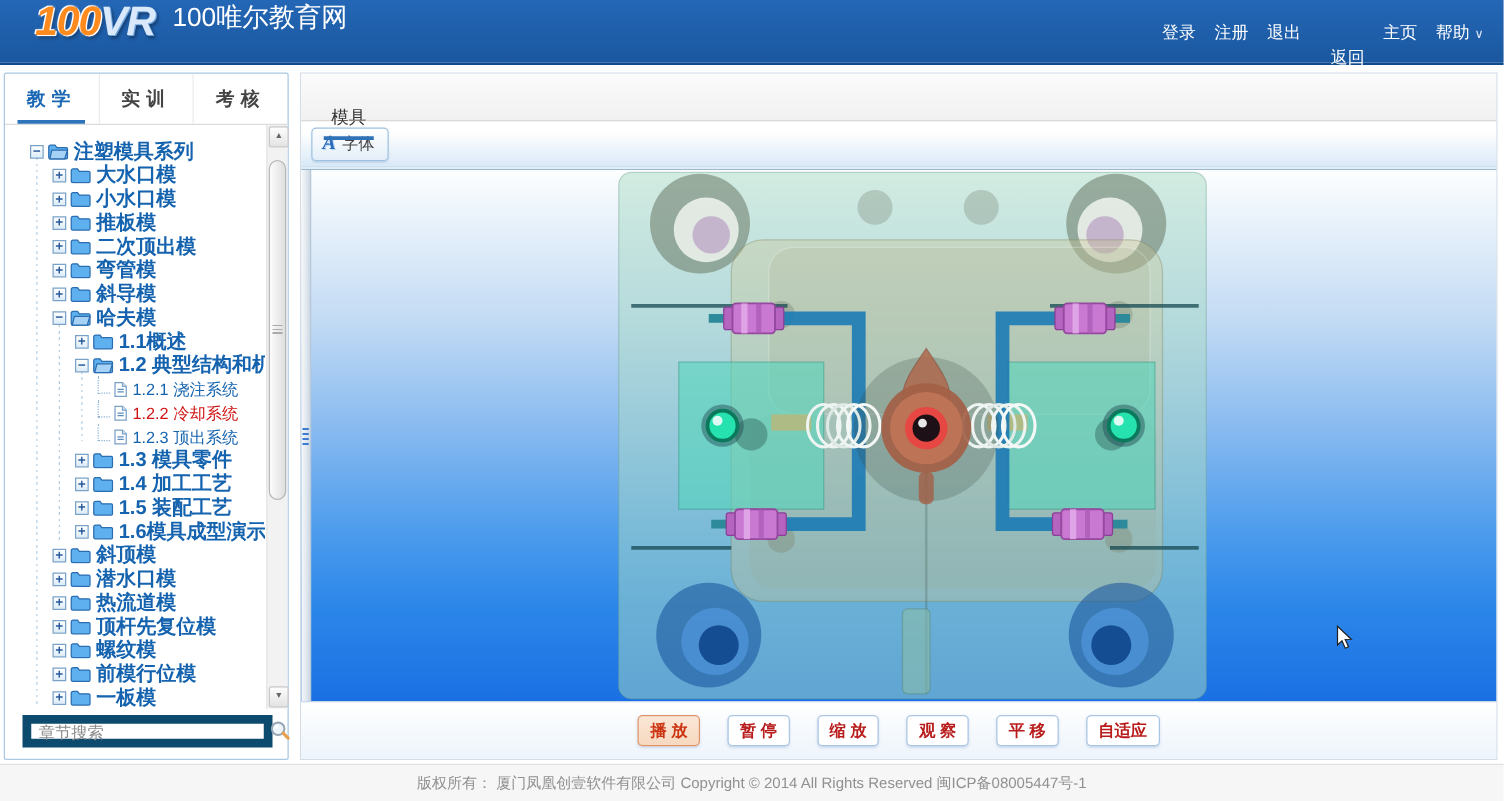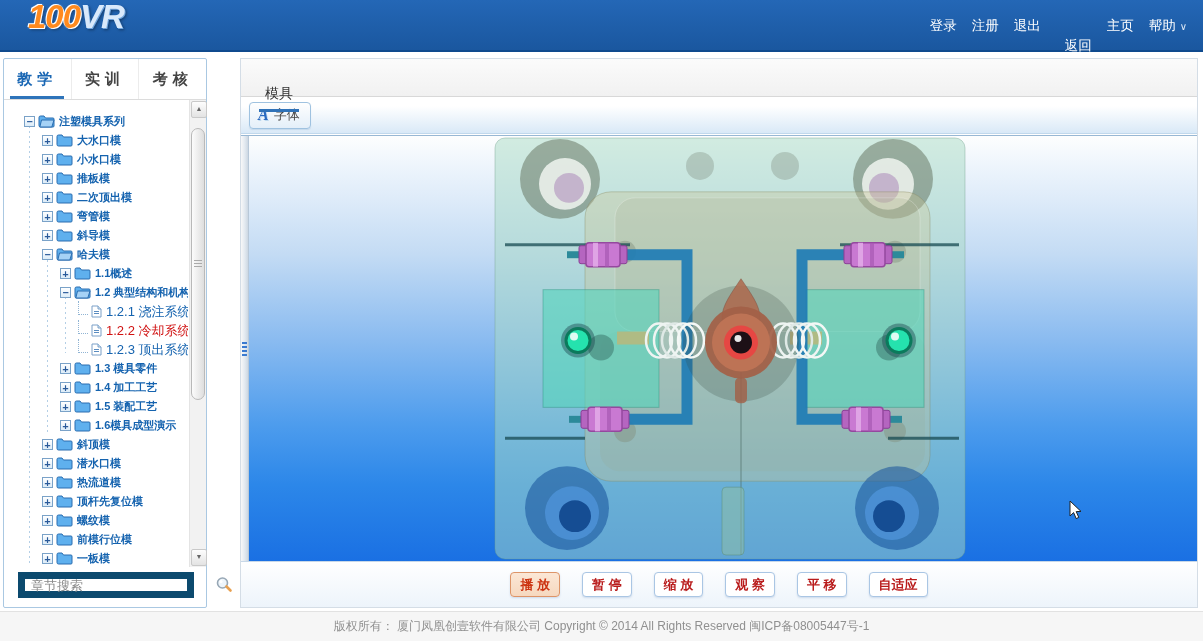--- a/index.html
+++ b/index.html
@@ -15,21 +15,21 @@
   .logo{margin-left:28px;font-style:italic;font-weight:bold;font-size:33px;line-height:1;
     letter-spacing:-1px;white-space:nowrap;}
   .logo .l1{color:#ff8a1e;text-shadow:0 0 2px #fff,1px 1px 0 #fff,-1px -1px 0 #fff,2px 2px 3px rgba(0,0,0,.35);}
   .logo .l2{color:#d9e9fb;text-shadow:1px 1px 0 #6fa4dd,2px 2px 3px rgba(0,0,0,.4);}
   .site-title{color:#ffffff;font-size:21px;margin-left:14px;}
   .hdr-nav{position:absolute;right:16px;top:0;height:52px;display:flex;align-items:center;}
   .nav-link{color:#ffffff;font-size:13.5px;margin-left:15px;cursor:pointer;white-space:nowrap;}
   .nav-link.ml{margin-left:24px;margin-top:40px;}
   .caret{font-size:10px;margin-left:4px;color:#dce8f6;}
   
-  .sidebar{position:absolute;left:3px;top:58px;width:204px;height:550px;background:#fff;
+  .sidebar{position:absolute;left:3px;top:58px;width:228px;height:550px;background:#fff;
     border:1px solid #aac8e2;border-radius:2px;box-sizing:border-box;}
   .side-tabs{height:40px;border-bottom:1px solid #dcdcdc;display:flex;}
   .side-tab{flex:1;display:flex;align-items:center;justify-content:center;
     font-size:15px;font-weight:bold;letter-spacing:5px;color:#444;cursor:pointer;position:relative;}
   .side-tab + .side-tab{border-left:1px solid #ececec;}
   .side-tab.active{color:#1a67b4;}
   .side-tab.active::after{content:"";position:absolute;left:50%;transform:translateX(-50%);
     bottom:0;width:54px;height:3px;background:#2e74ba;}
   .tree{position:absolute;left:0;top:41px;right:18px;bottom:40px;overflow:hidden;padding-top:12px;
     background-image:
@@ -39,21 +39,21 @@
     background-repeat:no-repeat,no-repeat,no-repeat;
     background-position:25px 21px,43px 150px,61px 187px;
     background-size:1px 443px,1px 182px,1px 66px;}
   .tree-row{height:19px;display:flex;align-items:center;cursor:pointer;white-space:nowrap;}
   .exp{width:11px;height:11px;box-sizing:border-box;border:1px solid #7aa2c8;flex:0 0 11px;
     background:linear-gradient(#ffffff,#dcecf8);color:#2a5a9a;font:bold 10px/9px "DejaVu Sans Mono",monospace;
     text-align:center;margin-right:3px;}
   .ticon{display:flex;align-items:center;margin-right:4px;}
   .conn{width:9px;height:13px;border-left:1px dotted #90b4d4;border-bottom:1px dotted #90b4d4;
     margin:-7px 3px 0 0;flex:0 0 9px;}
-  .fold{font-weight:bold;color:#1563af;font-size:11px;}
+  .fold{font-weight:bold;color:#1563af;font-size:16px;}
   .leafl{color:#1563af;font-size:13px;}
   .sel{color:#d01212 !important;}
   
   .sb{position:absolute;top:41px;right:0;width:17px;bottom:40px;background:#f2f2f2;
     border-left:1px solid #e4e4e4;box-sizing:border-box;}
   .sb-btn{position:absolute;left:1px;width:14px;height:15px;background:linear-gradient(#fdfdfd,#e3e3e3);
     border:1px solid #c9c9c9;border-radius:2px;color:#666;font-size:7px;line-height:14px;text-align:center;cursor:pointer;}
   .sb-up{top:1px;}
   .sb-dn{bottom:1px;}
   .sb-thumb{position:absolute;left:1px;width:14px;top:28px;height:272px;cursor:pointer;
@@ -102,20 +102,21 @@
   
   .footer{position:absolute;left:0;bottom:0;width:100%;height:30px;background:#f6f6f6;
     border-top:1px solid #e2e2e2;box-sizing:border-box;display:flex;align-items:center;justify-content:center;
     font-size:12px;color:#909090;}
 </style>
 </head>
 <body>
 
 <div class="hdr">
   <div class="logo"><span class="l1">100</span><span class="l2">VR</span></div>
+  <div class="site-title">100唯尔教育网</div>
   <div class="hdr-nav" id="hdr-nav">
       <span class="nav-link"><span>登录</span></span>
       <span class="nav-link"><span>注册</span></span>
       <span class="nav-link"><span>退出</span></span>
       <span class="nav-link ml"><span>返回</span></span>
       <span class="nav-link"><span>主页</span></span>
       <span class="nav-link"><span>帮助</span><span class="caret">∨</span></span>
     </div>
 </div>
 

